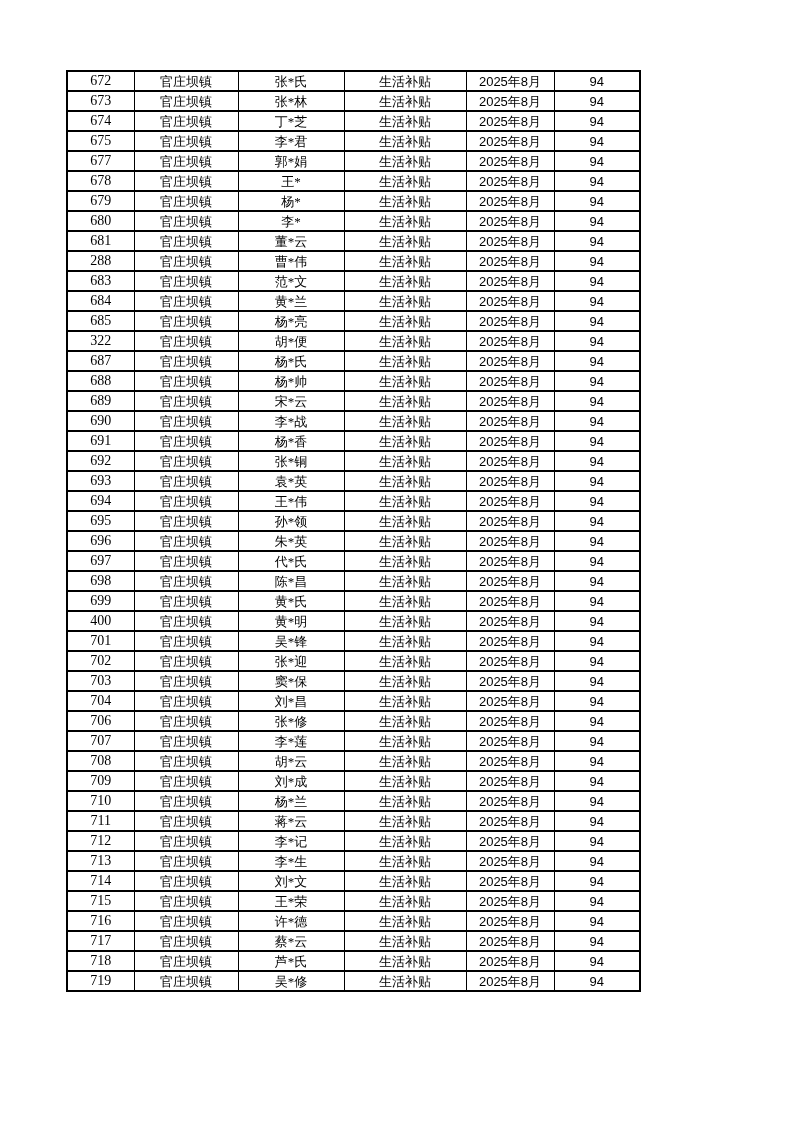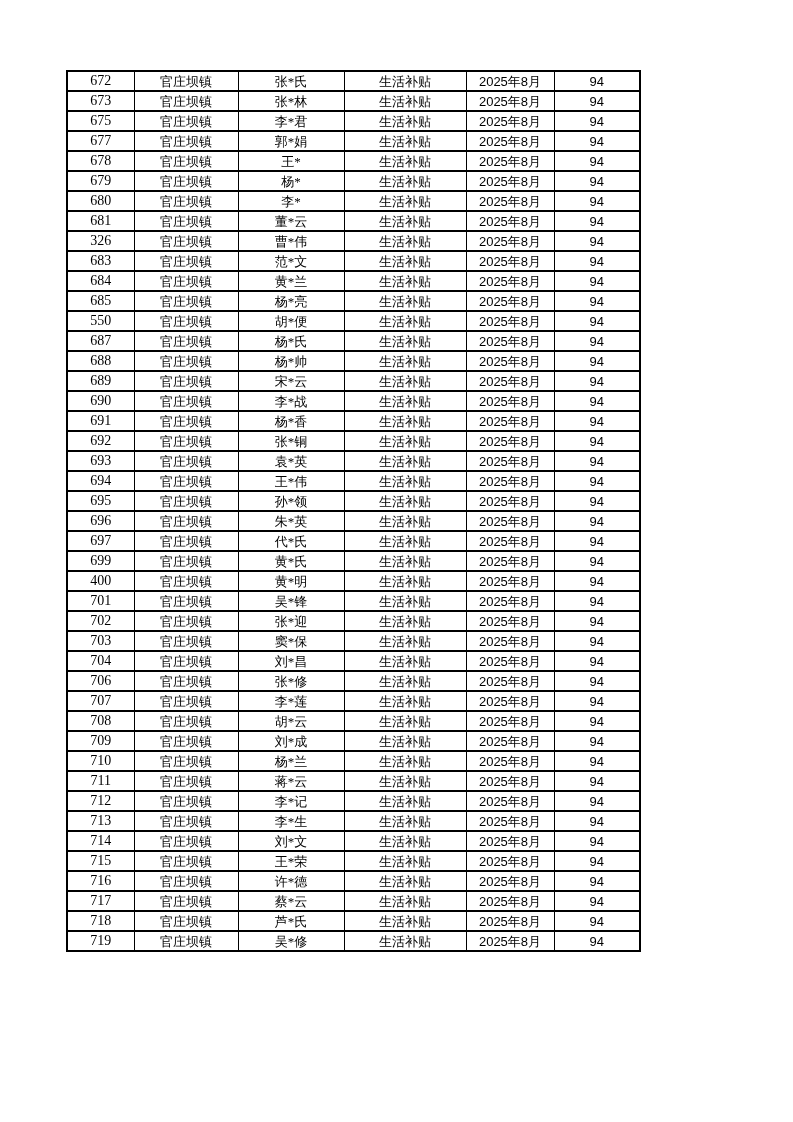--- a/index.html
+++ b/index.html
@@ -81,20 +81,28 @@
         </tr>
         <tr>
           <td>673</td>
           <td>官庄坝镇</td>
           <td>张*林</td>
           <td>生活补贴</td>
           <td>2025年8月</td>
           <td>94</td>
         </tr>
         <tr>
+          <td>674</td>
+          <td>官庄坝镇</td>
+          <td>丁*芝</td>
+          <td>生活补贴</td>
+          <td>2025年8月</td>
+          <td>94</td>
+        </tr>
+        <tr>
           <td>675</td>
           <td>官庄坝镇</td>
           <td>李*君</td>
           <td>生活补贴</td>
           <td>2025年8月</td>
           <td>94</td>
         </tr>
         <tr>
           <td>677</td>
           <td>官庄坝镇</td>
@@ -129,21 +137,21 @@
         </tr>
         <tr>
           <td>681</td>
           <td>官庄坝镇</td>
           <td>董*云</td>
           <td>生活补贴</td>
           <td>2025年8月</td>
           <td>94</td>
         </tr>
         <tr>
-          <td>326</td>
+          <td>288</td>
           <td>官庄坝镇</td>
           <td>曹*伟</td>
           <td>生活补贴</td>
           <td>2025年8月</td>
           <td>94</td>
         </tr>
         <tr>
           <td>683</td>
           <td>官庄坝镇</td>
           <td>范*文</td>
@@ -161,21 +169,21 @@
         </tr>
         <tr>
           <td>685</td>
           <td>官庄坝镇</td>
           <td>杨*亮</td>
           <td>生活补贴</td>
           <td>2025年8月</td>
           <td>94</td>
         </tr>
         <tr>
-          <td>550</td>
+          <td>322</td>
           <td>官庄坝镇</td>
           <td>胡*便</td>
           <td>生活补贴</td>
           <td>2025年8月</td>
           <td>94</td>
         </tr>
         <tr>
           <td>687</td>
           <td>官庄坝镇</td>
           <td>杨*氏</td>
@@ -252,20 +260,28 @@
           <td>官庄坝镇</td>
           <td>朱*英</td>
           <td>生活补贴</td>
           <td>2025年8月</td>
           <td>94</td>
         </tr>
         <tr>
           <td>697</td>
           <td>官庄坝镇</td>
           <td>代*氏</td>
+          <td>生活补贴</td>
+          <td>2025年8月</td>
+          <td>94</td>
+        </tr>
+        <tr>
+          <td>698</td>
+          <td>官庄坝镇</td>
+          <td>陈*昌</td>
           <td>生活补贴</td>
           <td>2025年8月</td>
           <td>94</td>
         </tr>
         <tr>
           <td>699</td>
           <td>官庄坝镇</td>
           <td>黄*氏</td>
           <td>生活补贴</td>
           <td>2025年8月</td>

